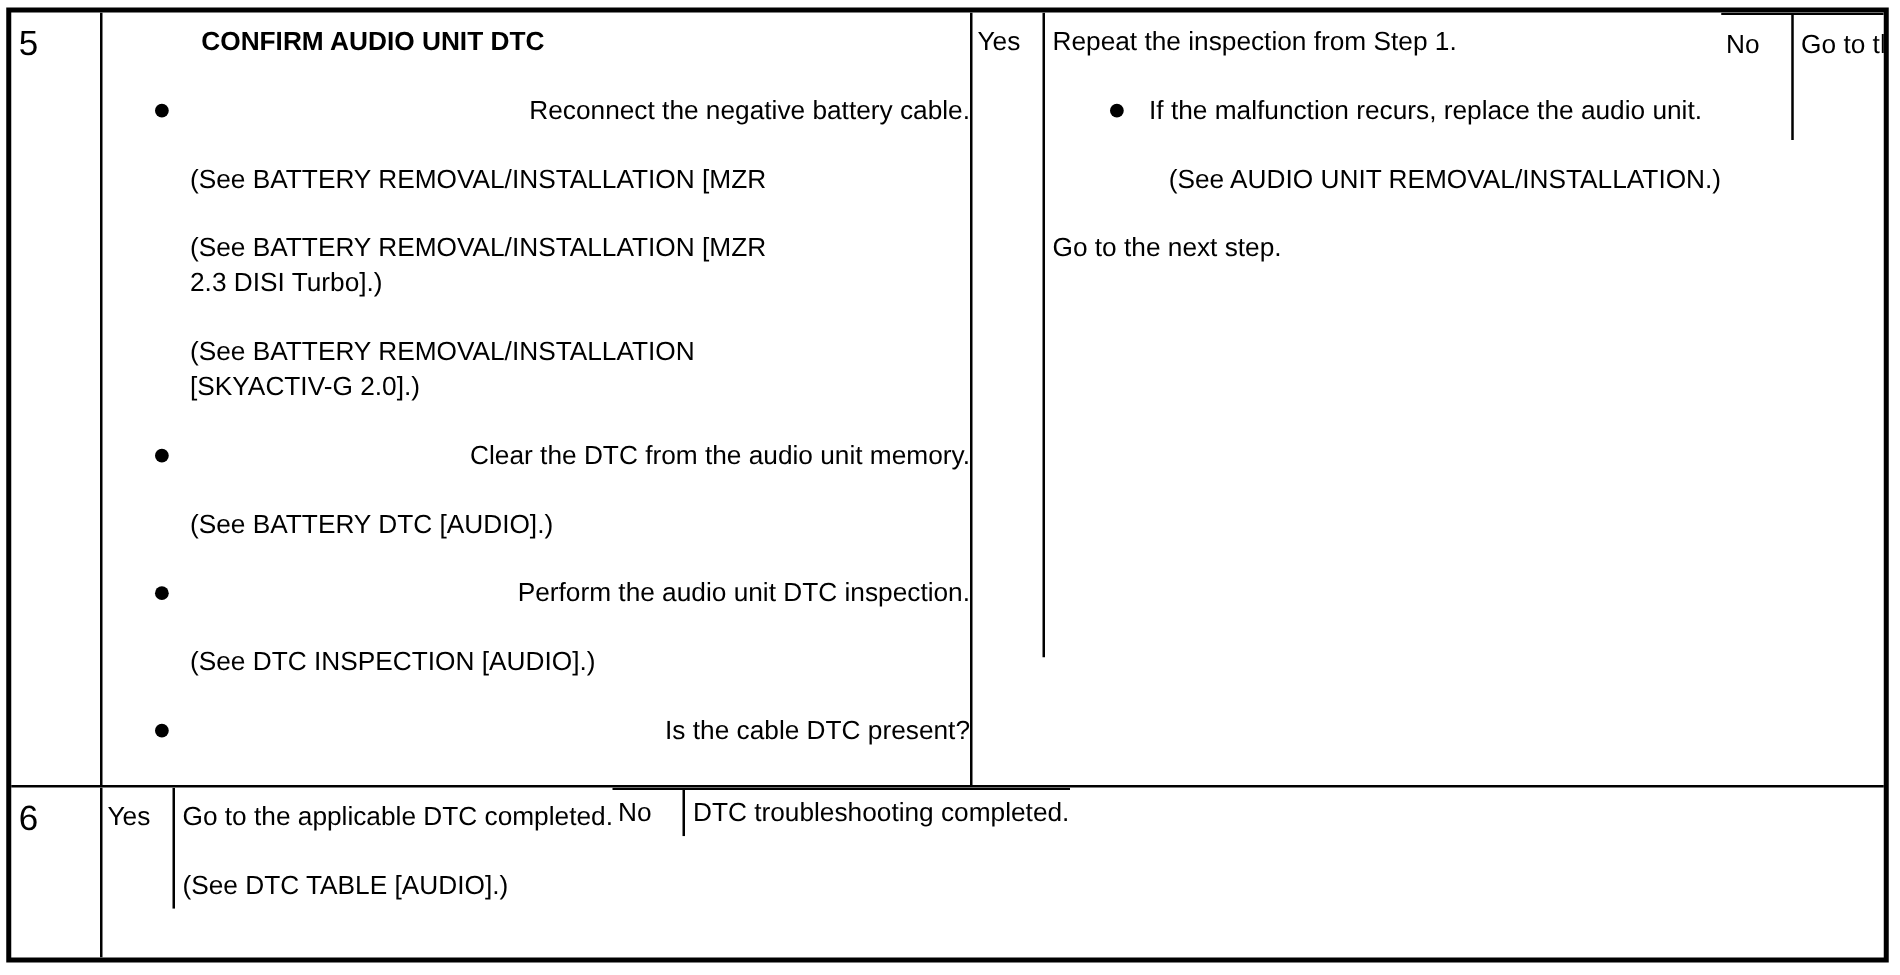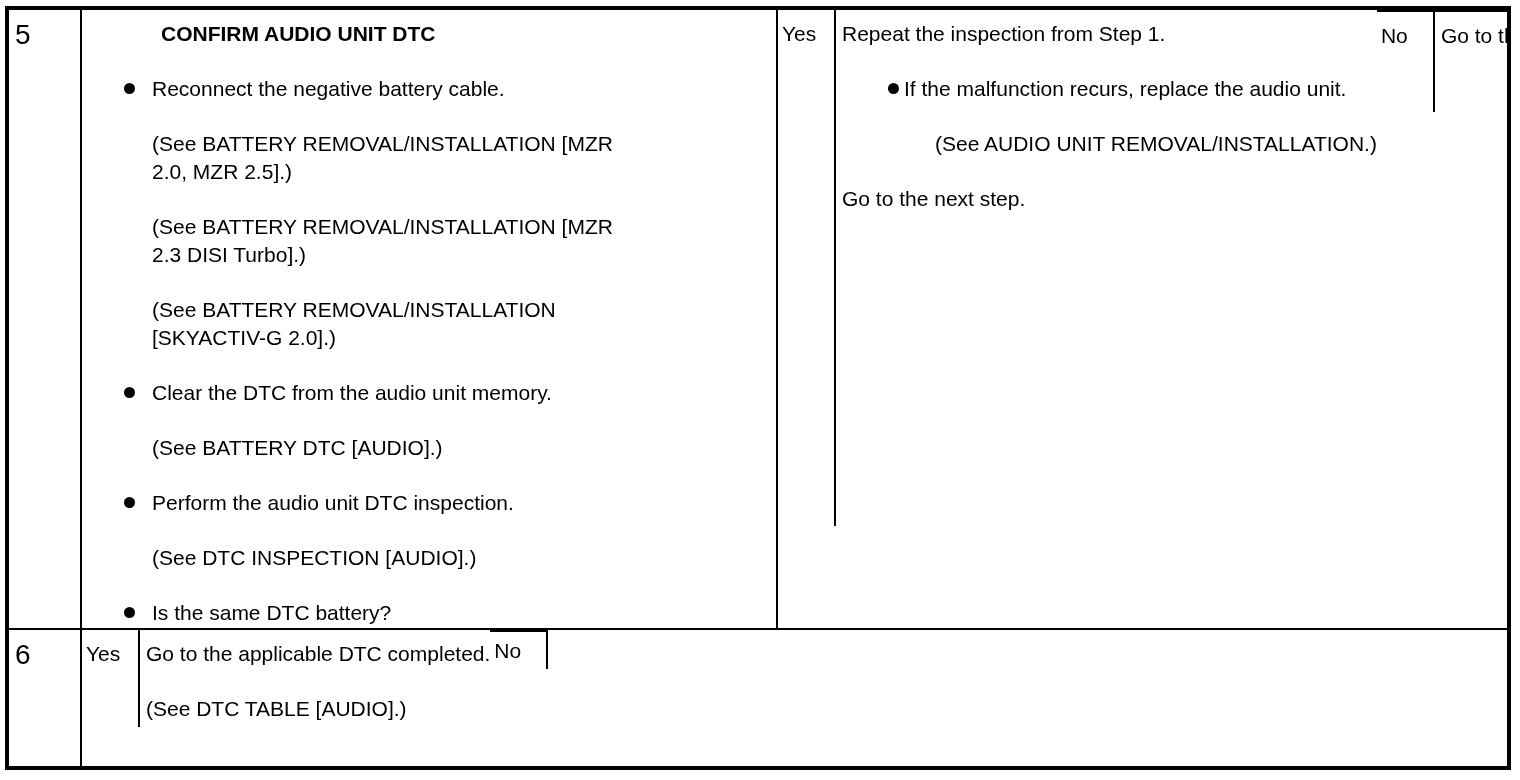--- a/index.html
+++ b/index.html
@@ -57,27 +57,27 @@
   .item { margin:0 0 27px 0; position:relative; }
   .line { display:block; }
 
   .dot {
     position:absolute; top:8px;
     width:11px; height:11px;
     background:#000; border-radius:50%;
   }
 
   
-  .insp-bullet { padding-left:70px; }
+  .insp-bullet { padding-left:70px;text-align:right; }
   .insp-bullet .dot { left:42px; }
   .insp-sub { padding-left:70px; }
 
   
   .act-plain { padding-left:0; }
-  .act-bullet { padding-left:62px; }
+  .act-bullet { padding-left:62px;text-align:center; }
   .act-bullet .dot { left:46px; }
   .act-sub { padding-left:93px; }
 </style>
 </head>
 <body>
 
 <div class="page">
   <div class="ts-table">
 
     <div class="step-row row-step5">
@@ -86,21 +86,20 @@
       <div class="cell cell-insp">
         <div class="heading">CONFIRM AUDIO UNIT DTC</div>
 
         <div class="item insp-bullet">
           <span class="dot"></span>
           <span class="line">Reconnect the negative battery cable.</span>
         </div>
 
         <div class="item insp-sub">
           <span class="line">(See BATTERY REMOVAL/INSTALLATION [MZR</span>
-          <span class="line">2.0, MZR 2.5].)</span>
         </div>
 
         <div class="item insp-sub">
           <span class="line">(See BATTERY REMOVAL/INSTALLATION [MZR</span>
           <span class="line">2.3 DISI Turbo].)</span>
         </div>
 
         <div class="item insp-sub">
           <span class="line">(See BATTERY REMOVAL/INSTALLATION</span>
           <span class="line">[SKYACTIV-G 2.0].)</span>
@@ -119,21 +118,21 @@
           <span class="dot"></span>
           <span class="line">Perform the audio unit DTC inspection.</span>
         </div>
 
         <div class="item insp-sub">
           <span class="line">(See DTC INSPECTION [AUDIO].)</span>
         </div>
 
         <div class="item insp-bullet">
           <span class="dot"></span>
-          <span class="line">Is the same DTC battery?</span>
+          <span class="line">Is the cable DTC present?</span>
         </div>
       </div>
 
       <div class="col-result">
         <div class="result-row r5-yes">
           <div class="cell cell-yn">Yes</div>
           <div class="cell cell-action">
             <div class="item act-plain">
               <span class="line">Repeat the inspection from Step 1.</span>
             </div>
@@ -173,18 +172,23 @@
               <span class="line">Go to the applicable DTC completed.</span>
             </div>
             <div class="item act-plain">
               <span class="line">(See DTC TABLE [AUDIO].)</span>
             </div>
           </div>
         </div>
 
         <div class="result-row r6-no">
           <div class="cell cell-yn">No</div>
+          <div class="cell cell-action">
+            <div class="item act-plain">
+              <span class="line">DTC troubleshooting completed.</span>
+            </div>
+          </div>
         </div>
       </div>
     </div>
 
   </div>
 </div>
 
 </body></html>

